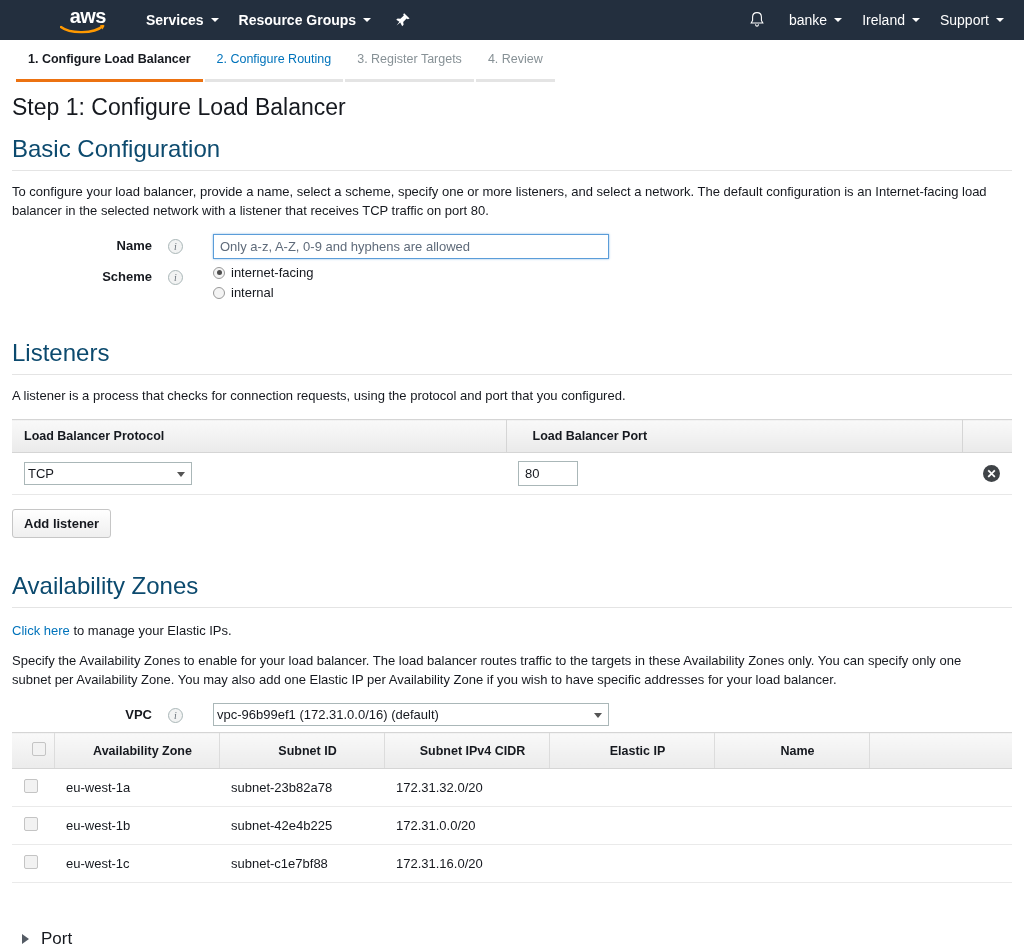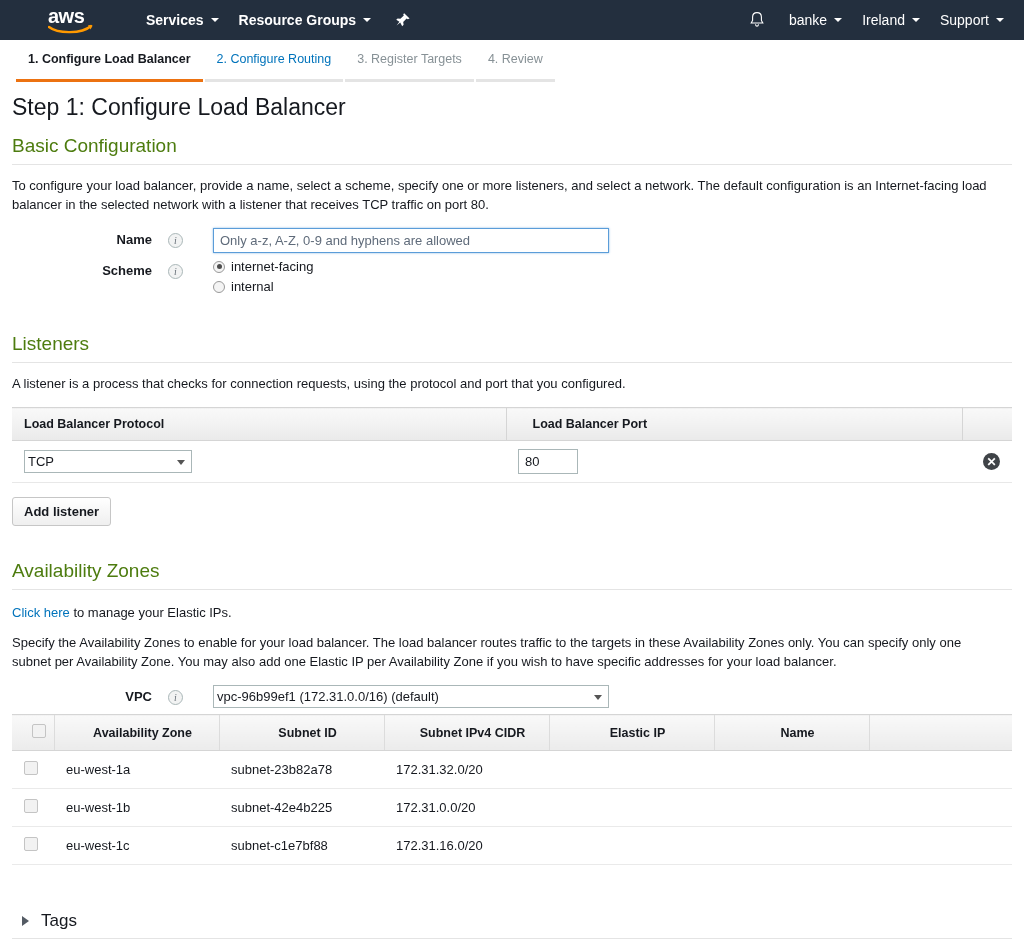--- a/index.html
+++ b/index.html
@@ -19,21 +19,21 @@
     display: flex;
     align-items: center;
     color: #ffffff;
     font-size: 14px;
     position: relative;
   }
   .nav-logo {
     width: 58px; height: 30px;
     margin-left: 48px; margin-right: 30px;
     display: flex; flex-direction: column;
-    align-items: flex-start; justify-content: center;
+    align-items: flex-end; justify-content: center;
   }
   .aws-word {
     font-size: 20px; font-weight: bold; letter-spacing: -0.5px;
     line-height: 18px; color: #ffffff;
     font-family: "Liberation Sans", sans-serif;
   }
   .aws-smile { margin-top: -1px; }
   .nav-item {
     font-weight: bold;
     font-size: 14px;
@@ -82,22 +82,22 @@
   .step.dim { color: #879196; }
 
   
   .page { padding: 0 12px; }
   h1.page-title {
     font-size: 23px; font-weight: normal;
     margin: 12px 0 0 0; color: #16191f;
     letter-spacing: 0;
   }
   h2.section {
-    font-size: 19px; font-weight: normal;
-    margin: 14px 0 0 0; color: #4d7c0f;
+    font-size: 24px; font-weight: normal;
+    margin: 14px 0 0 0; color: #0c4a6e;
   }
   h2.section.spaced { margin-top: 34px; }
   .rule { border-bottom: 1px solid #e4e4e4; margin-top: 7px; }
   p.desc {
     font-size: 13px; line-height: 19px;
     margin: 11px 0 0 0; color: #16191f;
     max-width: 982px;
   }
   a.inline-link { color: #0073bb; text-decoration: none; cursor: pointer; }
 
@@ -470,16 +470,16 @@
         <td></td>
         <td></td>
         <td></td>
       </tr>
     </tbody>
   </table>
 
   
   <div class="tags-row">
     <span class="tri"></span>
-    <span class="tags-label">Tags</span>
+    <span class="tags-label">Port</span>
   </div>
 
 </div>
 
 </body></html>

